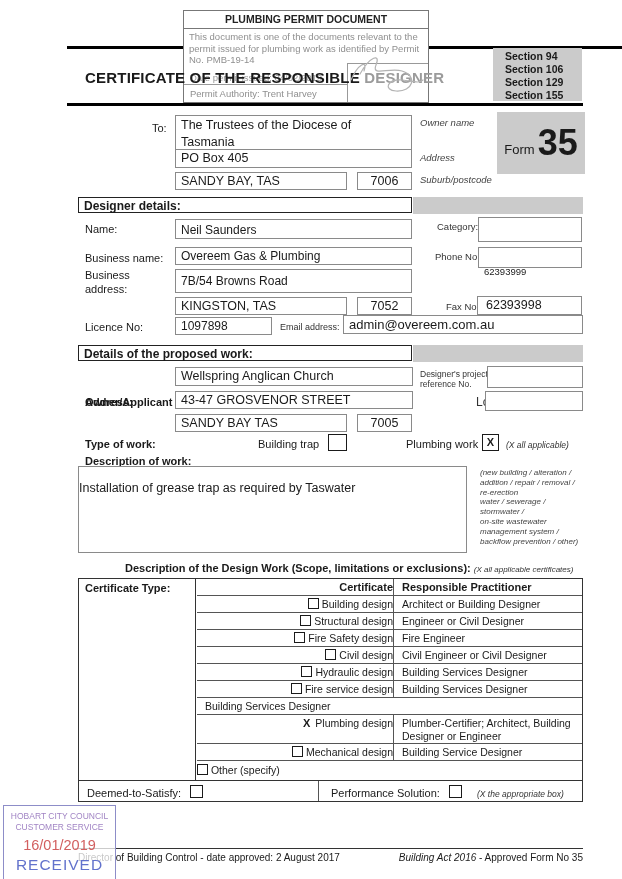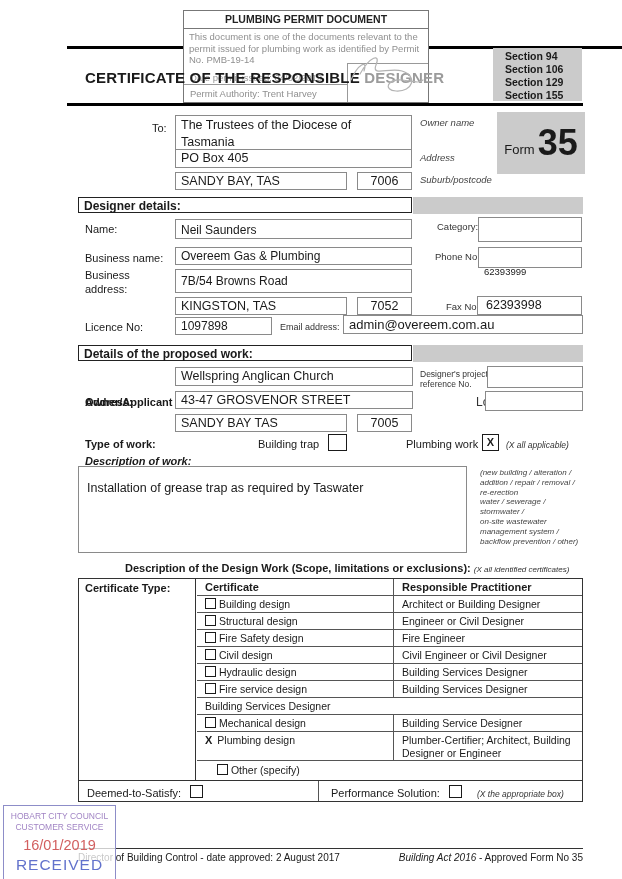--- a/index.html
+++ b/index.html
@@ -30,21 +30,21 @@
   .bar-white{border:1px solid #222;background:#fff;font-size:12px;font-weight:bold;padding:1px 0 8px 5px;box-sizing:border-box;height:16px;}
   .bar-gray{background:#cbcbcb;height:17px;}
   .cb{display:inline-block;width:9px;height:9px;border:1.4px solid #1a1a1a;background:#fff;vertical-align:-1px;}
   .cbx{border:1.4px solid #1a1a1a;background:#fff;text-align:center;font-weight:bold;font-size:11px;line-height:14px;}
   
   .tbl{left:78px;top:578px;width:505px;height:203px;border:1px solid #333;box-sizing:border-box;z-index:2;}
   .tbl-col1{position:absolute;left:0;top:0;bottom:0;width:117px;border-right:1px solid #333;font-size:11px;font-weight:bold;padding:3px 0 0 6px;box-sizing:border-box;}
   .tbl-rows{position:absolute;left:118px;top:0;right:0;bottom:0;}
   .trow{display:flex;border-bottom:1px solid #555;box-sizing:border-box;}
   .trow:last-child{border-bottom:none;}
-  .tc-cert{width:197px;border-right:1px solid #555;box-sizing:border-box;padding:2px 0 0 8px;font-size:10.5px;}
+  .tc-cert{width:197px;border-right:1px solid #555;box-sizing:border-box;padding:2px 0 0 8px;font-size:10.5px;text-align:right;}
   .tc-prac{flex:1;padding:2px 0 0 8px;font-size:10.5px;line-height:12.5px;}
   .thead .tc-cert,.thead .tc-prac{font-weight:bold;font-size:11px;}
   .trow.h17{height:17px;}
   .xmark{font-weight:bold;font-size:11px;margin-right:5px;}
   .deemed-row{left:78px;top:780px;width:505px;height:22px;border:1px solid #333;box-sizing:border-box;display:flex;z-index:2;}
   .deemed-left{width:240px;border-right:1px solid #555;box-sizing:border-box;padding:4px 0 0 8px;font-size:11px;}
   .deemed-right{flex:1;padding:4px 0 0 12px;font-size:11px;}
   .note8{font-size:8.5px;font-style:italic;color:#333;}
   
   .stamp{left:3px;top:805px;width:113px;height:80px;border:1.5px solid #8d8dc8;background:rgba(255,255,255,0.75);z-index:20;text-align:center;padding-top:5px;box-sizing:border-box;}
@@ -142,34 +142,34 @@
   <div class="abs fbox" style="left:175px;top:414px;width:172px;height:18px;font-size:12.5px;">SANDY BAY TAS</div>
   <div class="abs fbox" style="left:357px;top:414px;width:55px;height:18px;text-align:center;font-size:12.5px;">7005</div>
 
   <div class="abs lbl" style="left:85px;top:438px;font-weight:bold;">Type of work:</div>
   <div class="abs lbl" style="left:258px;top:438px;">Building trap</div>
   <div class="abs cbx" style="position:absolute;left:328px;top:434px;width:17px;height:15px;"></div>
   <div class="abs lbl" style="left:406px;top:438px;">Plumbing work</div>
   <div class="abs cbx" style="position:absolute;left:482px;top:434px;width:15px;height:15px;">X</div>
   <div class="abs note8" style="left:506px;top:440px;">(X all applicable)</div>
 
-  <div class="abs lbl" style="left:85px;top:455px;font-weight:bold;font-style:italic;">Description of work:</div>
-  <div class="abs fbox" style="left:78px;top:466px;width:389px;height:87px;font-size:12.5px;padding:14px 8px;">Installation of grease trap as required by Taswater</div>
+  <div class="abs lbl" style="left:85px;top:455px;font-weight:bold;">Description of work:</div>
+  <div class="abs fbox" style="left:78px;top:466px;width:389px;height:87px;font-size:12.5px;padding:14px 0;">Installation of grease trap as required by Taswater</div>
   <div class="abs preline" style="left:480px;top:468px;width:104px;font-size:8px;font-style:italic;line-height:9.8px;color:#444;">(new building / alteration /
 addition / repair / removal /
 re-erection
  water / sewerage /
 stormwater /
 on-site wastewater
 management system /
 backflow prevention / other)</div>
 
   <div class="abs" style="left:85px;top:562px;font-size:11px;">
     <span style="font-weight:bold;margin-left:40px;">Description of the Design Work (Scope, limitations or exclusions):</span>
-    <span class="note8" style="font-size:8px;">(X all identified certificates)</span>
+    <span class="note8" style="font-size:8px;">(X all applicable certificates)</span>
   </div>
 
   <div class="abs tbl">
     <div class="tbl-col1">Certificate Type:</div>
     <div class="tbl-rows">
       <div class="trow thead h17">
         <div class="tc-cert">Certificate</div>
         <div class="tc-prac">Responsible Practitioner</div>
       </div>
       <div class="trow h17">
@@ -192,30 +192,30 @@
         <div class="tc-cert"><span class="cb"></span> <span>Hydraulic design</span></div>
         <div class="tc-prac">Building Services Designer</div>
       </div>
       <div class="trow h17">
         <div class="tc-cert"><span class="cb"></span> <span>Fire service design</span></div>
         <div class="tc-prac">Building Services Designer</div>
       </div>
       <div class="trow h17">
         <div class="tc-prac">Building Services Designer</div>
       </div>
-      <div class="trow h17">
-        <div class="tc-cert"><span class="cb"></span> <span>Mechanical design</span></div>
-        <div class="tc-prac">Building Service Designer</div>
-      </div>
       <div class="trow" style="height:29px;">
         <div class="tc-cert"><span class="xmark">X</span><span>Plumbing design</span></div>
         <div class="tc-prac" style="padding-right:4px;">Plumber-Certifier; Architect, Building Designer or Engineer</div>
       </div>
+      <div class="trow h17">
+        <div class="tc-cert"><span class="cb"></span> <span>Mechanical design</span></div>
+        <div class="tc-prac">Building Service Designer</div>
+      </div>
       <div class="trow" style="height:28px;">
-        <div style="padding:3px 0 0 20px;font-size:10.5px;"><span class="cb"></span> <span>Other (specify)</span></div>
+        <div style="padding:3px 0 0 0;font-size:10.5px;"><span class="cb"></span> <span>Other (specify)</span></div>
       </div>
     </div>
   </div>
 
   <div class="abs deemed-row">
     <div class="deemed-left">
       <span>Deemed-to-Satisfy:</span>
       <span class="cb" style="width:11px;height:11px;margin-left:6px;"></span>
     </div>
     <div class="deemed-right">

